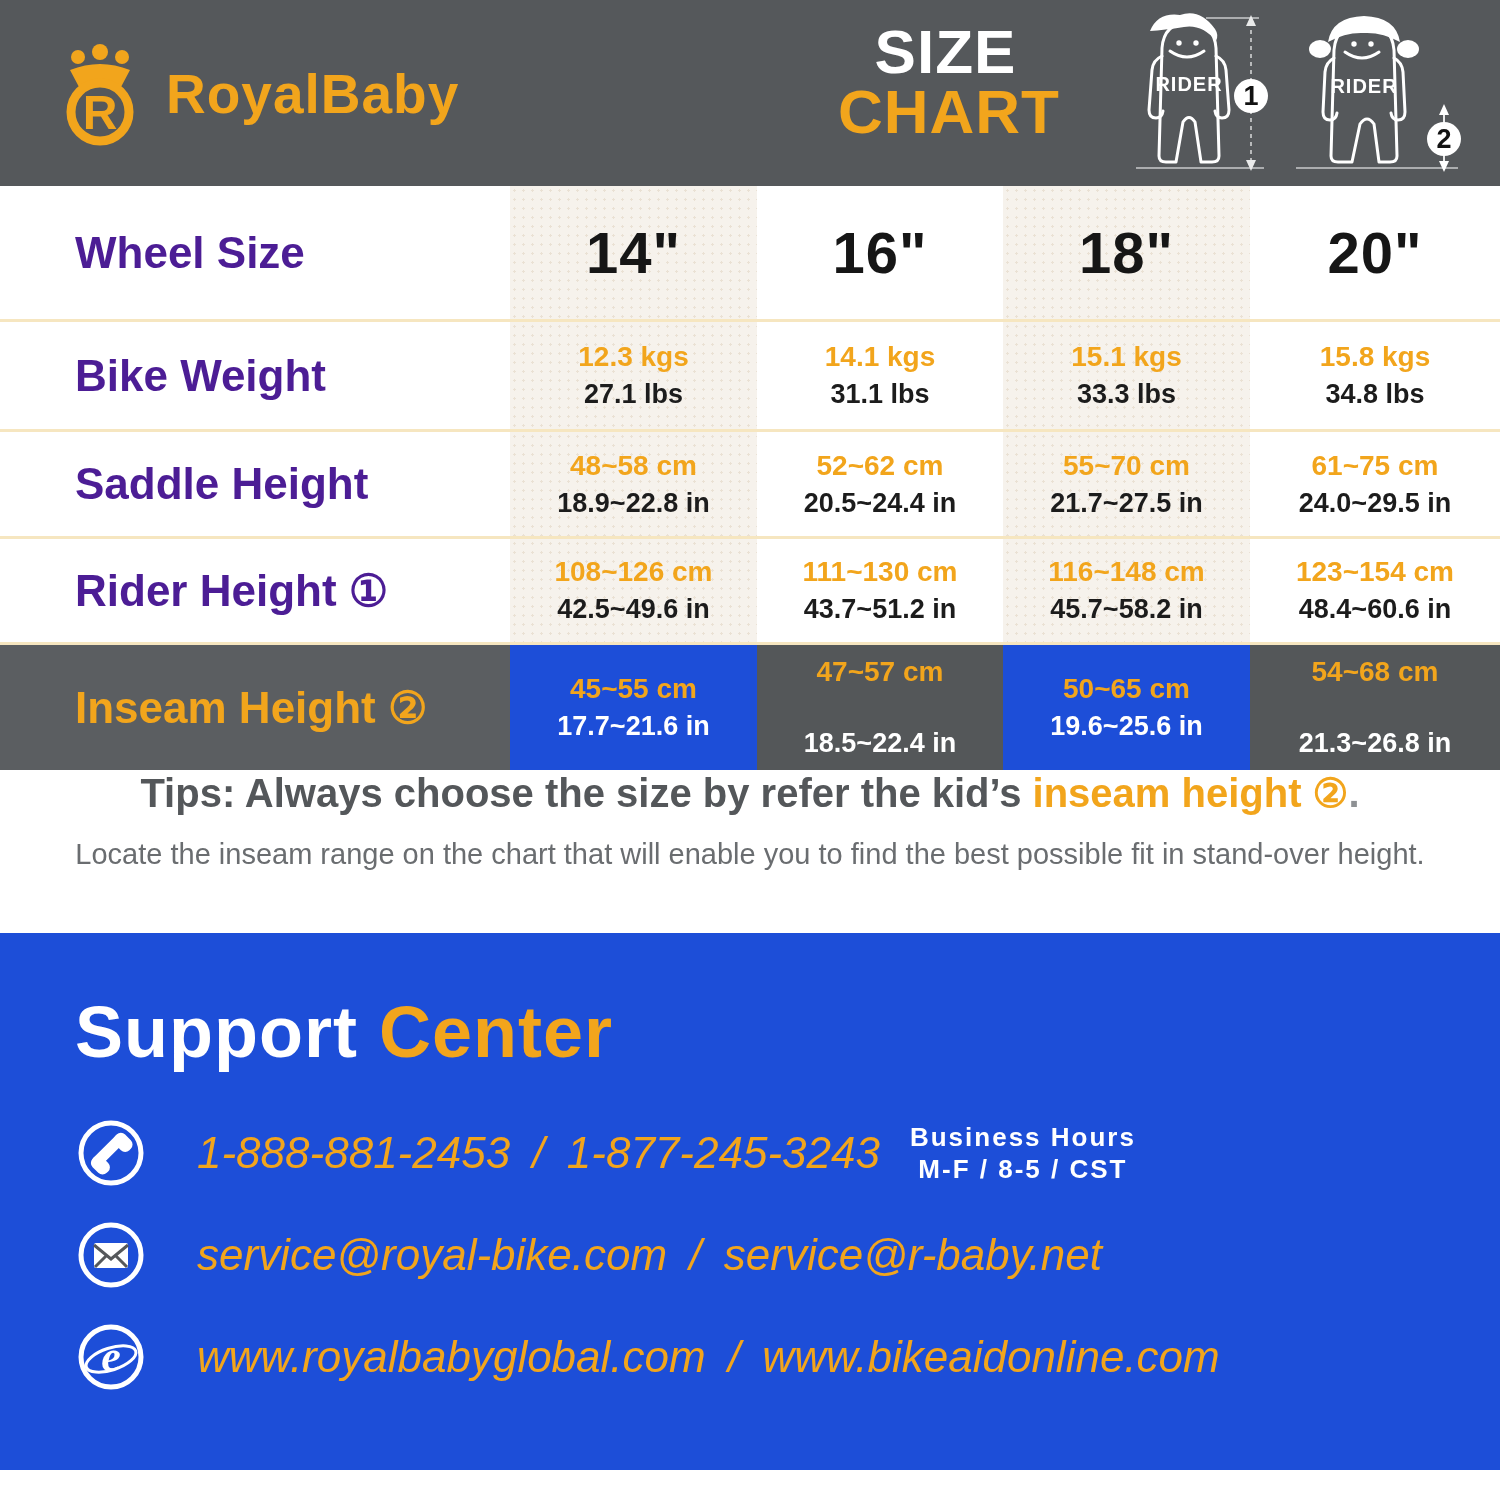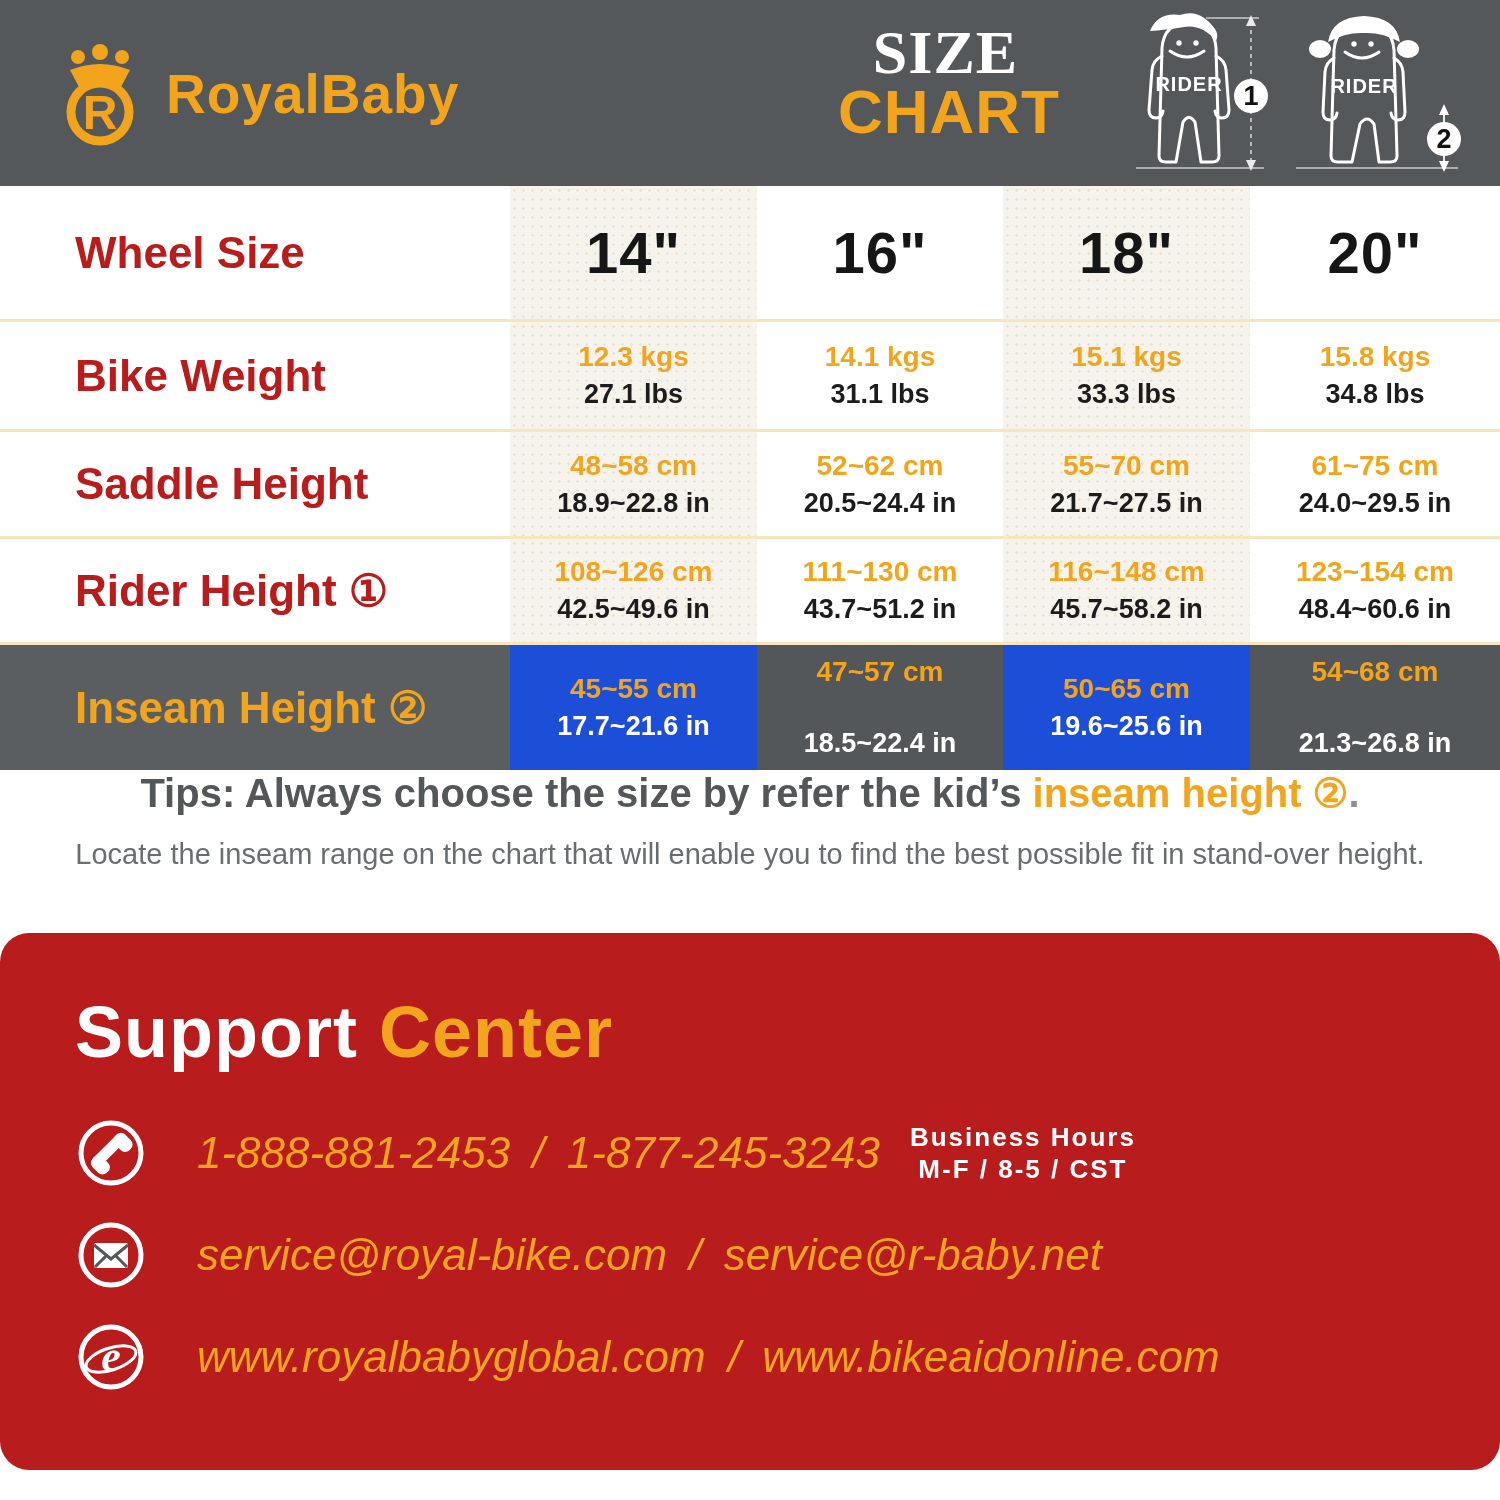--- a/index.html
+++ b/index.html
@@ -6,48 +6,48 @@
   .page{
     position:relative;width:1500px;height:1500px;overflow:hidden;
     font-family:"Liberation Sans",sans-serif;background:#fff;
   }
   
   .hdr{position:relative;height:186px;background:#55585B;}
   .logo{position:absolute;left:50px;top:40px;display:flex;align-items:center;}
   .logo-text{color:#F2A51C;font-size:55px;font-weight:bold;letter-spacing:1px;margin-left:16px;}
   .size-title{position:absolute;left:838px;top:22px;width:215px;text-align:center;
     font-weight:bold;line-height:.97;}
-  .size-title .t1{display:block;color:#fff;font-size:62px;letter-spacing:1px;font-family:Liberation Serif, serif;}
+  .size-title .t1{display:block;color:#fff;font-size:62px;letter-spacing:1px;}
   .size-title .t2{display:block;color:#F2A51C;font-size:62px;letter-spacing:1px;}
   .rider1{position:absolute;left:1106px;top:8px;}
   .rider2{position:absolute;left:1286px;top:8px;}
   
   .size-table{display:grid;grid-template-columns:510px 247px 246px 247px 250px;
     grid-template-rows:133px 110px 107px 106px 128px;background:#fff;}
   .cell{display:flex;flex-direction:column;justify-content:center;align-items:center;}
   .bt{border-top:3px solid #F6E6C0;}
   .lbl{align-items:flex-start;padding-left:75px;box-sizing:border-box;}
-  .lbl-text{font-size:44px;font-weight:bold;color:#b91c1c;}
+  .lbl-text{font-size:44px;font-weight:bold;color:#4c1d95;}
   .beige{background-color:#F6F2EC;background-image:radial-gradient(#EAE1D4 1px,transparent 1.2px);background-size:9px 9px;}
   .wheel-num{font-size:58px;font-weight:bold;color:#161616;letter-spacing:1px;}
   .metric{color:#F2A51C;font-weight:bold;font-size:28px;line-height:1.35;}
   .imperial{color:#1C1C1C;font-weight:bold;font-size:27px;line-height:1.35;}
   .dark-lbl{background:#5B5E61;}
   .dark-a{background:#1d4ed8;}
   .dark-b{background:#545759;gap:34px;}
   .row-dark .lbl-text{color:#F2A51C;}
   .row-dark .imperial{color:#FFFFFF;}
   
   .tips{background:#fff;height:163px;box-sizing:border-box;text-align:center;}
   .tips-head{font-size:40px;font-weight:bold;color:#54575A;}
   .tips-head .hl{color:#F2A51C;}
   .tips-head .dot{color:#8E9194;}
   .tips-sub{margin-top:22px;font-size:29px;color:#6A6D70;}
   
-  .support{background:#b91c1c;height:537px;box-sizing:border-box;padding:58px 0 0 75px;border-radius:29px;}
+  .support{background:#1d4ed8;height:537px;box-sizing:border-box;padding:58px 0 0 75px;}
   .sc-title{font-size:72px;font-weight:bold;color:#fff;letter-spacing:1px;}
   .sc-title .hl{color:#F2A51C;}
   .contact-row{display:flex;align-items:center;margin-top:30px;}
   .contact-row.first{margin-top:44px;}
   .cicon{flex:0 0 72px;height:72px;}
   .contact-text{color:#F2A51C;font-style:italic;font-size:44px;margin-left:50px;word-spacing:10px;white-space:nowrap;text-align:right;}
   .bh{margin-left:30px;color:#fff;font-weight:bold;font-size:26px;letter-spacing:2px;line-height:1.25;text-align:center;white-space:nowrap;}
 </style>
 </head>
 <body>

